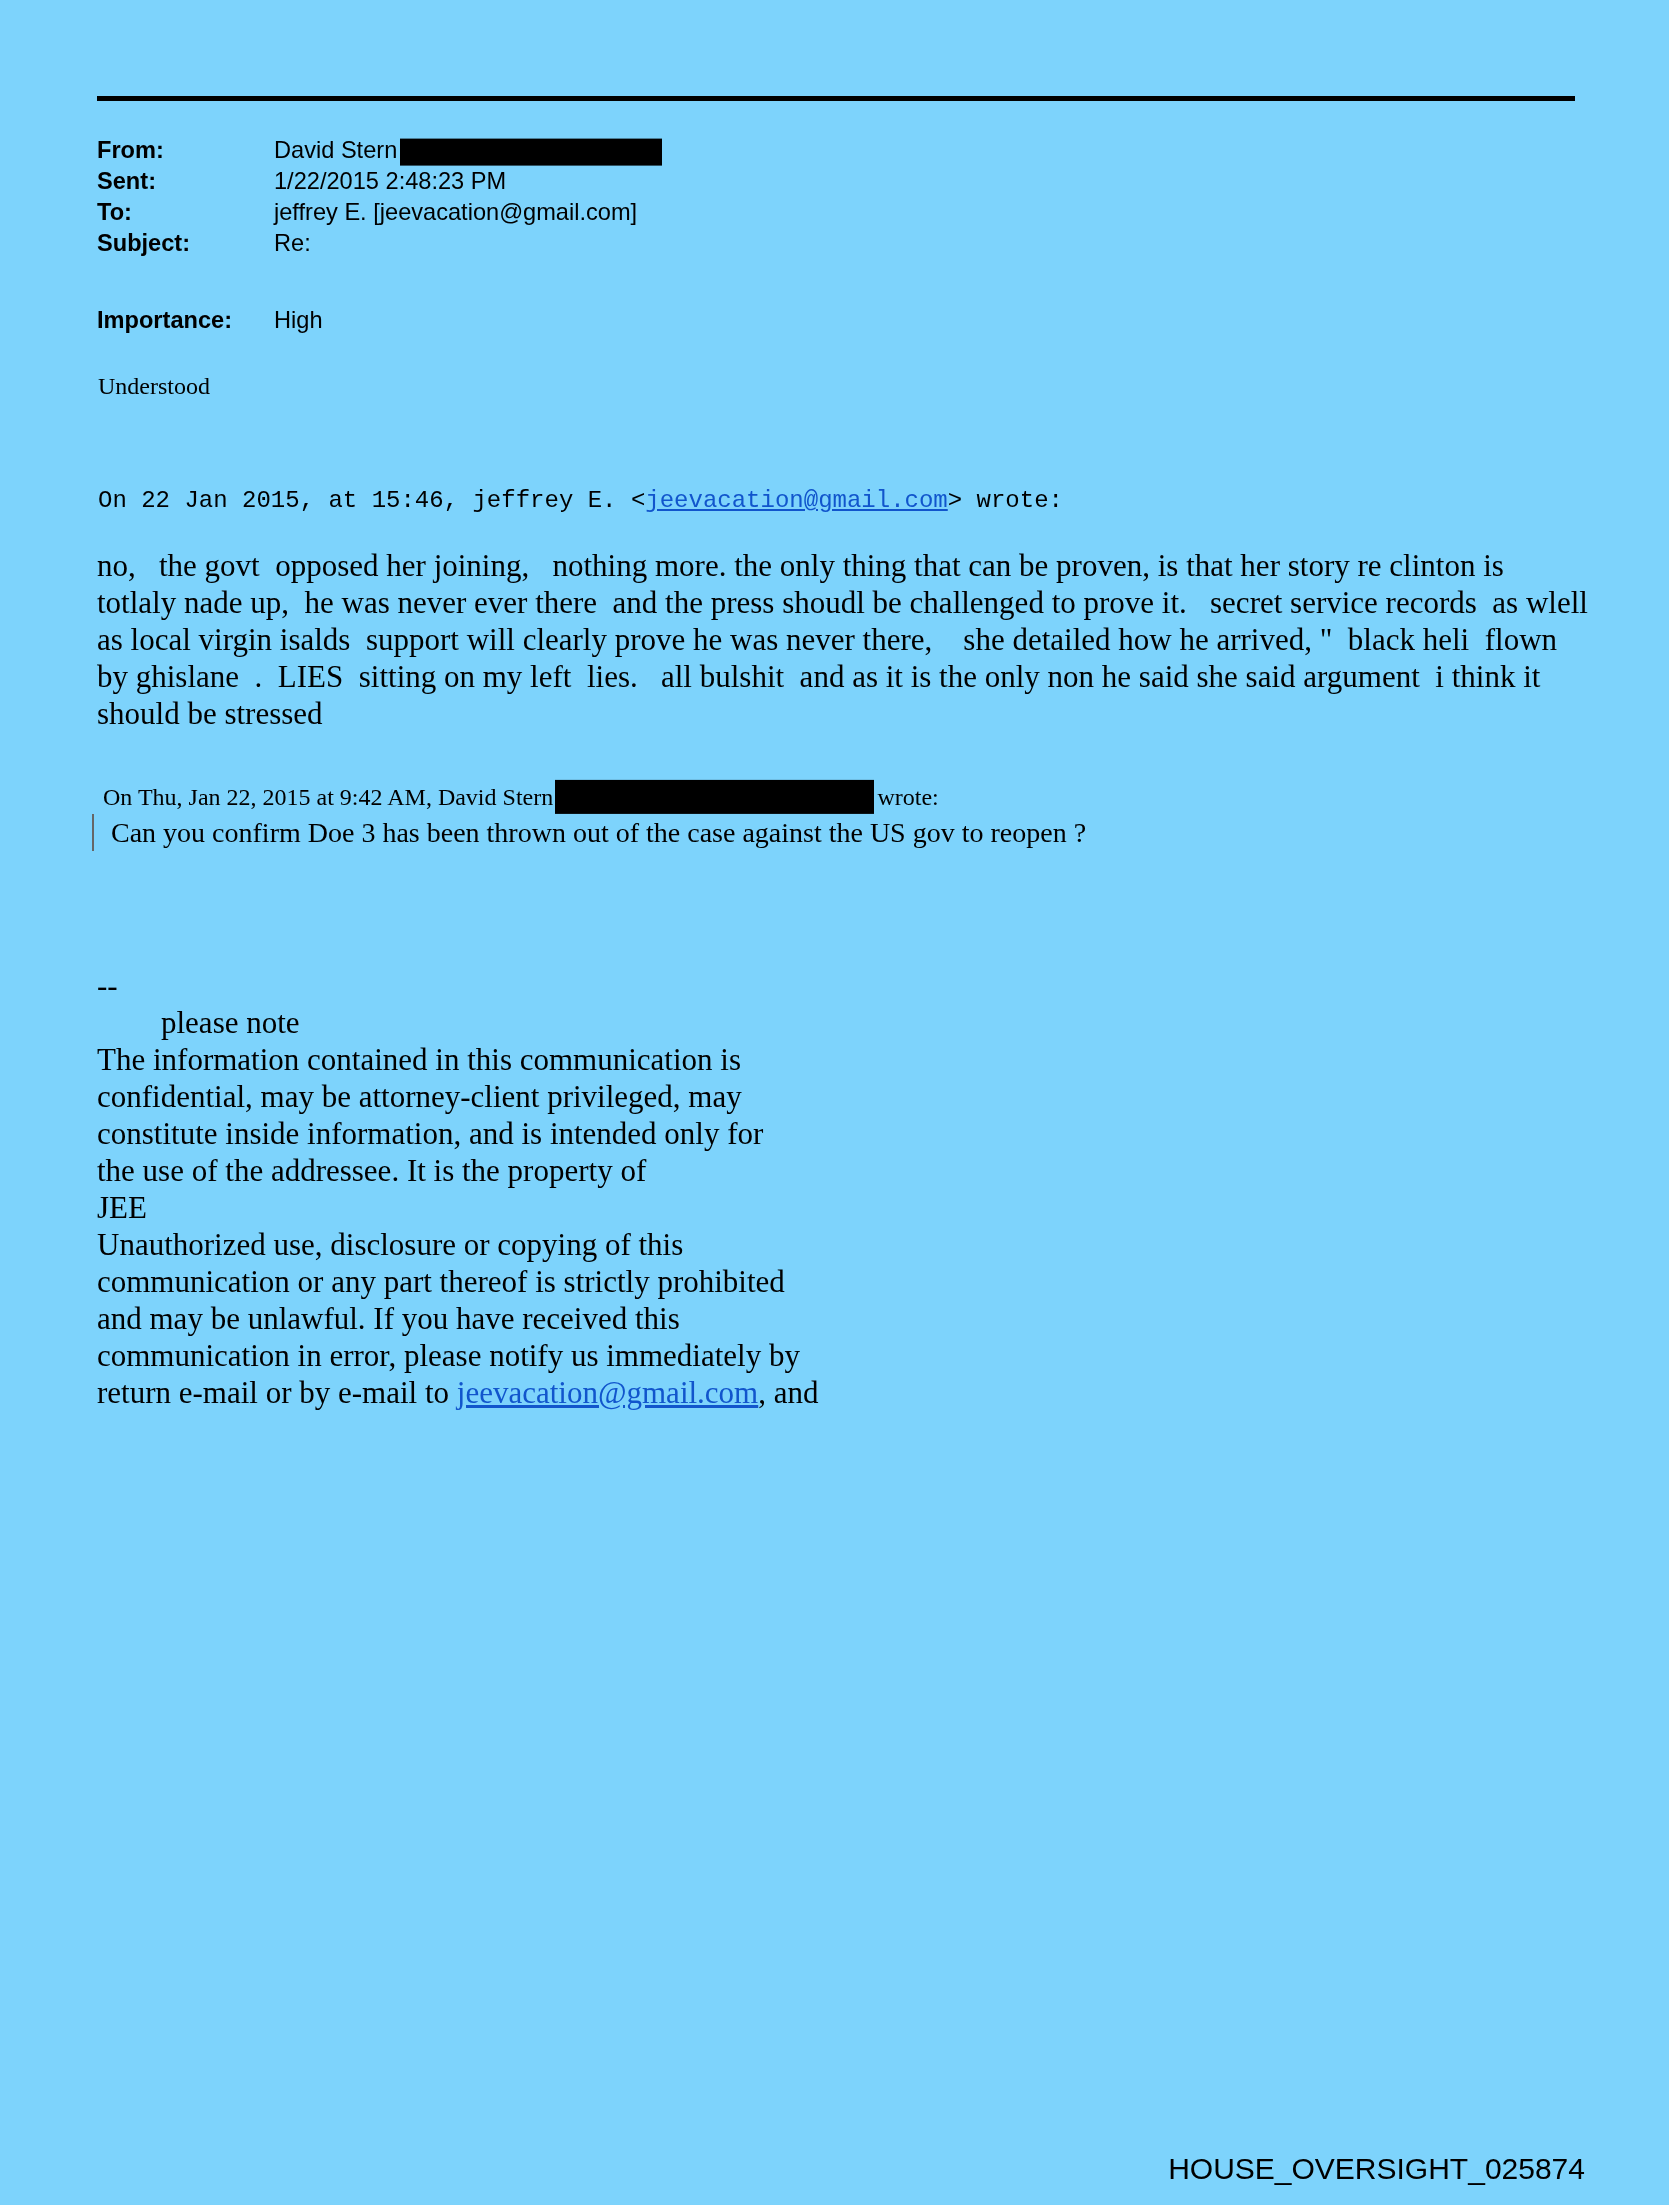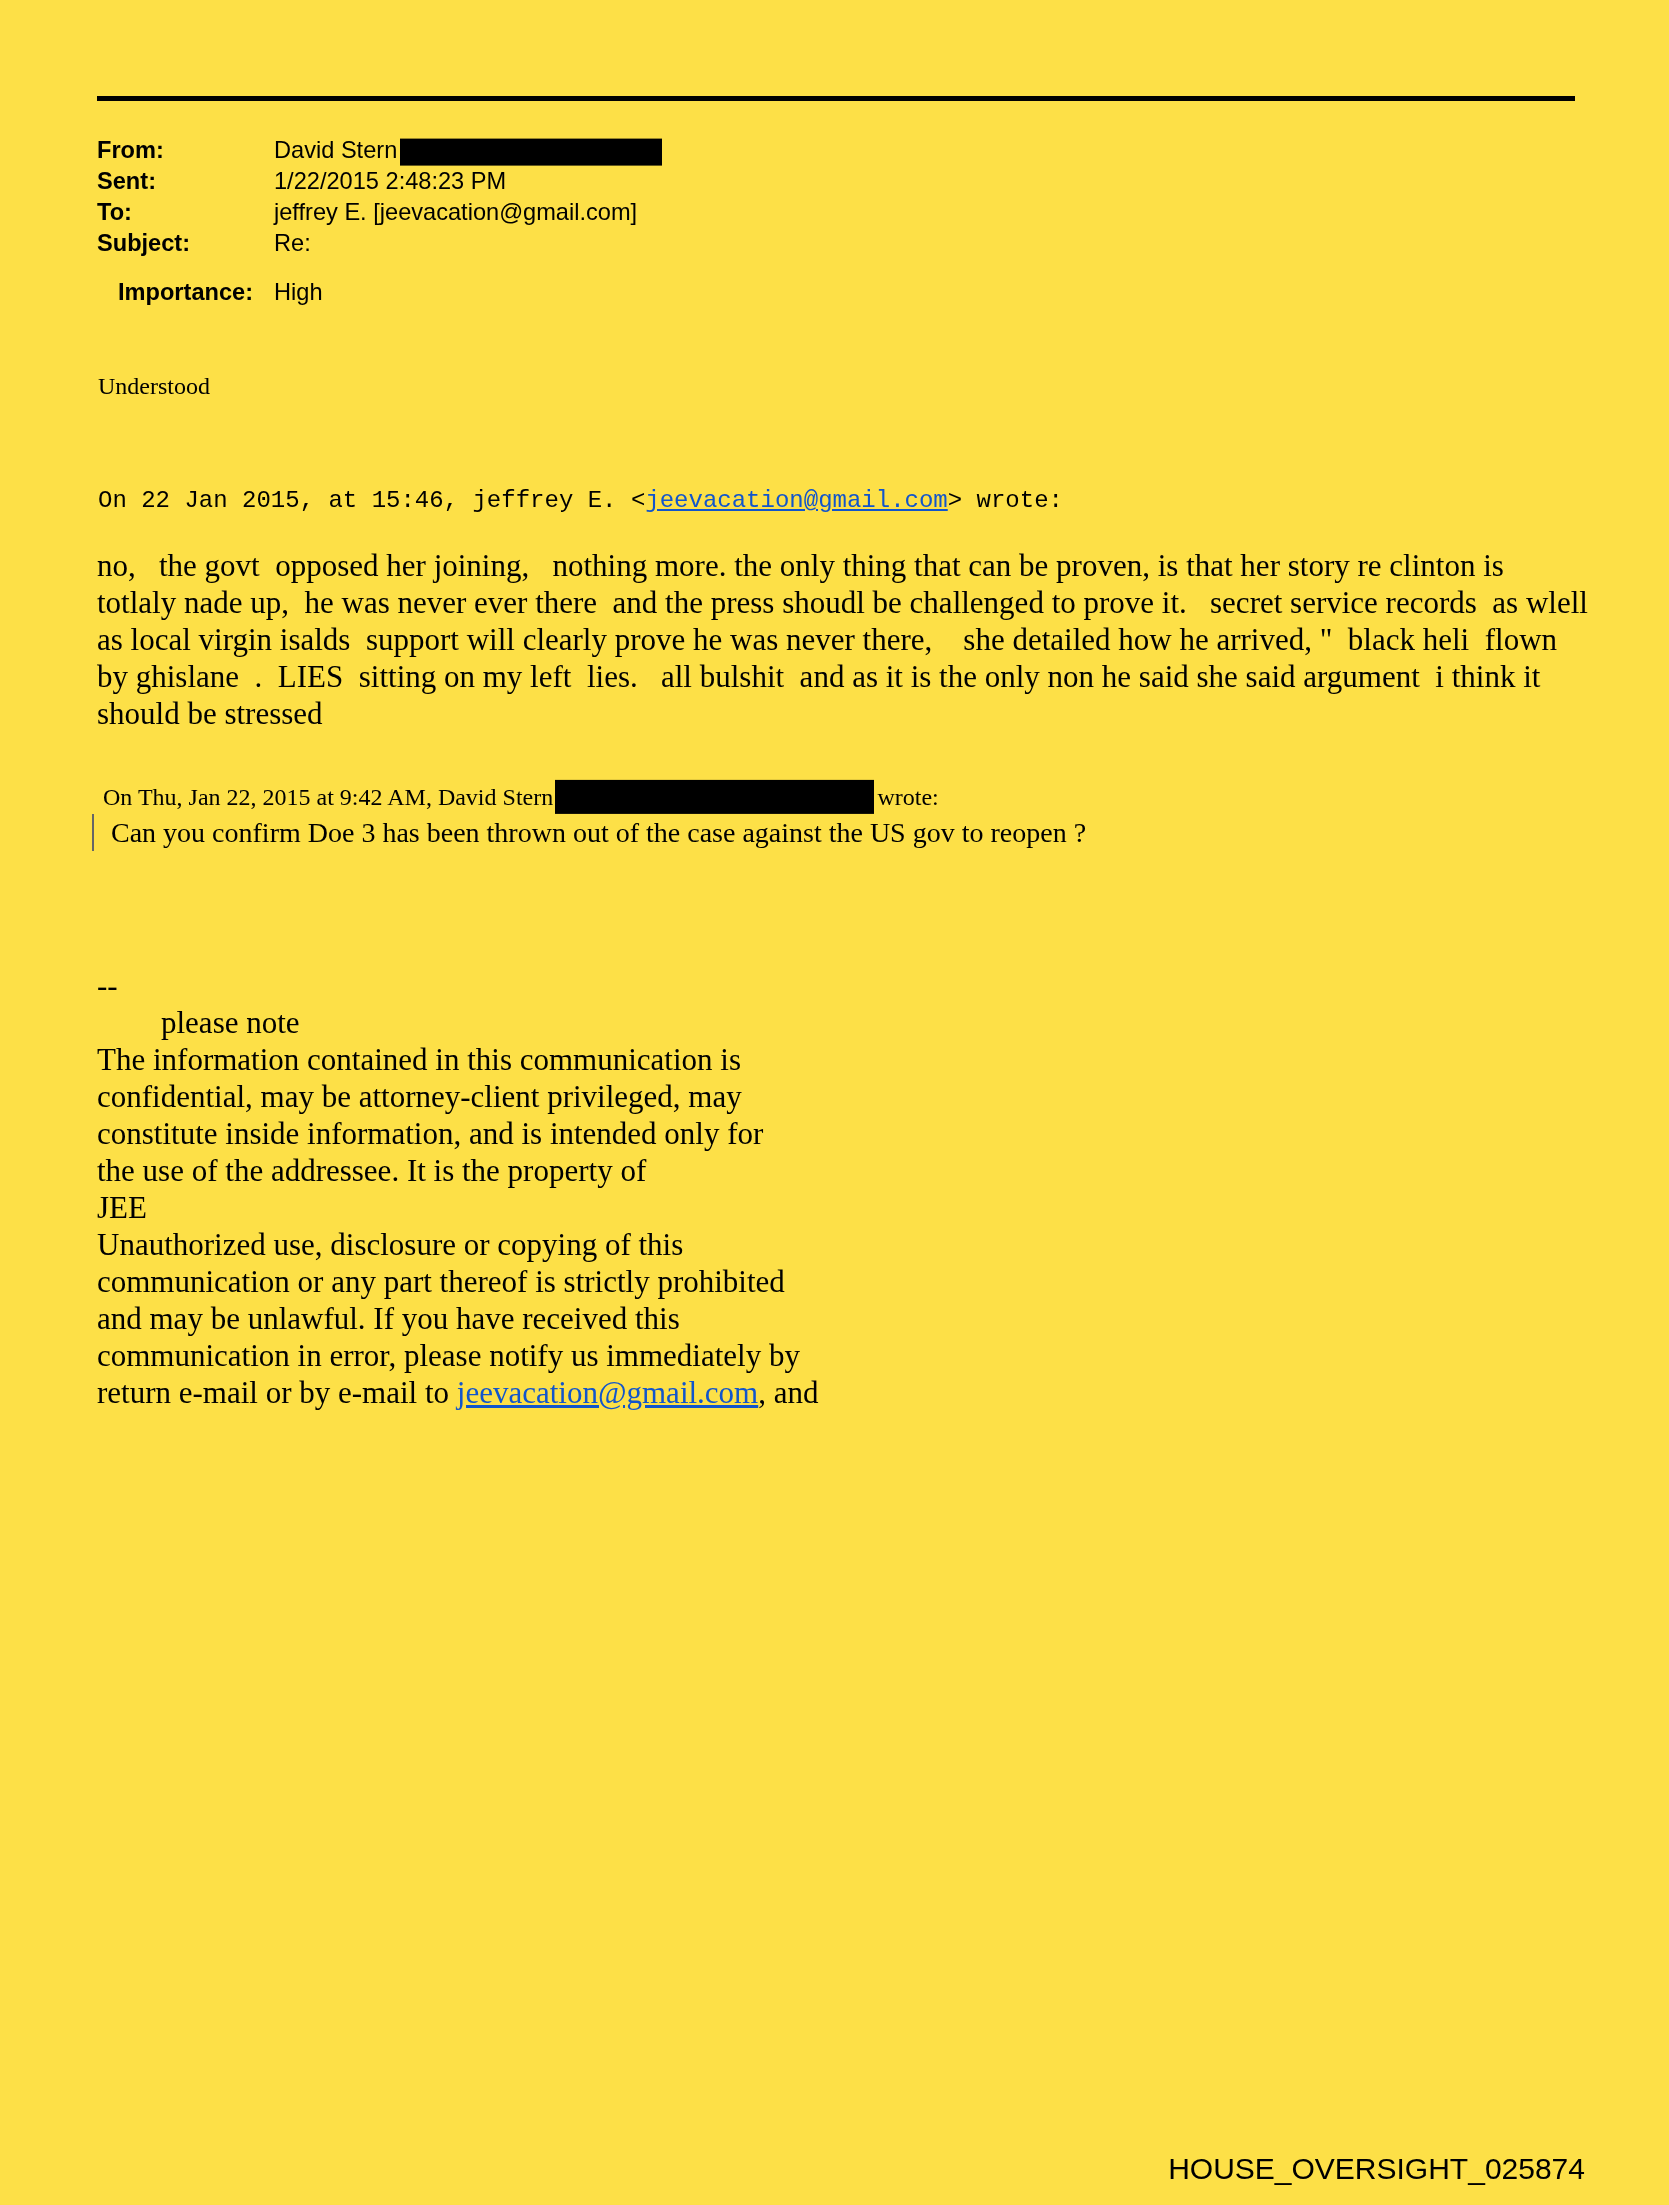--- a/index.html
+++ b/index.html
@@ -1,21 +1,21 @@
 <!DOCTYPE html>
 <html style="--link: #1155CC; --redaction: #000000;font-size:10.5px"><head>
 <meta charset="utf-8">
 <style>
   * { margin: 0; padding: 0; box-sizing: border-box; }
   html, body { background: #e8e8e8; }
   .page {
     position: relative;
     width: 1669px;
     height: 2205px;
-    background: #fde047;
+    background: #7dd3fc;
     font-family: "Liberation Serif", "DejaVu Serif", serif;
     color: #000000;
     overflow: hidden;
   }
   .top-rule {
     position: absolute;
     left: 97px; top: 96px;
     width: 1478px; height: 5.2px;
     background: #000000;
   }
@@ -25,21 +25,21 @@
     font-family: "Liberation Sans", "DejaVu Sans", sans-serif;
     font-size: 23.6px;
     line-height: 31px;
   }
   .hdr-row { display: flex; }
   .hdr-row .label {
     display: inline-block;
     width: 177px;
     font-weight: bold;
   }
-  .hdr-row.importance { margin-top: 18px; text-align: center; }
+  .hdr-row.importance { margin-top: 46px; }
   .redaction {
     display: inline-block;
     background: var(--redaction, #000);
     vertical-align: text-bottom;
   }
   .redaction.r1 { width: 262px; height: 27.5px; margin-left: 2.6px; transform: translateY(2.6px); }
   .redaction.r2 { width: 319px; height: 34px; margin-left: 1.3px; margin-right: 3.9px; transform: translateY(3.9px); }
 
   .serif-line {
     position: absolute;

